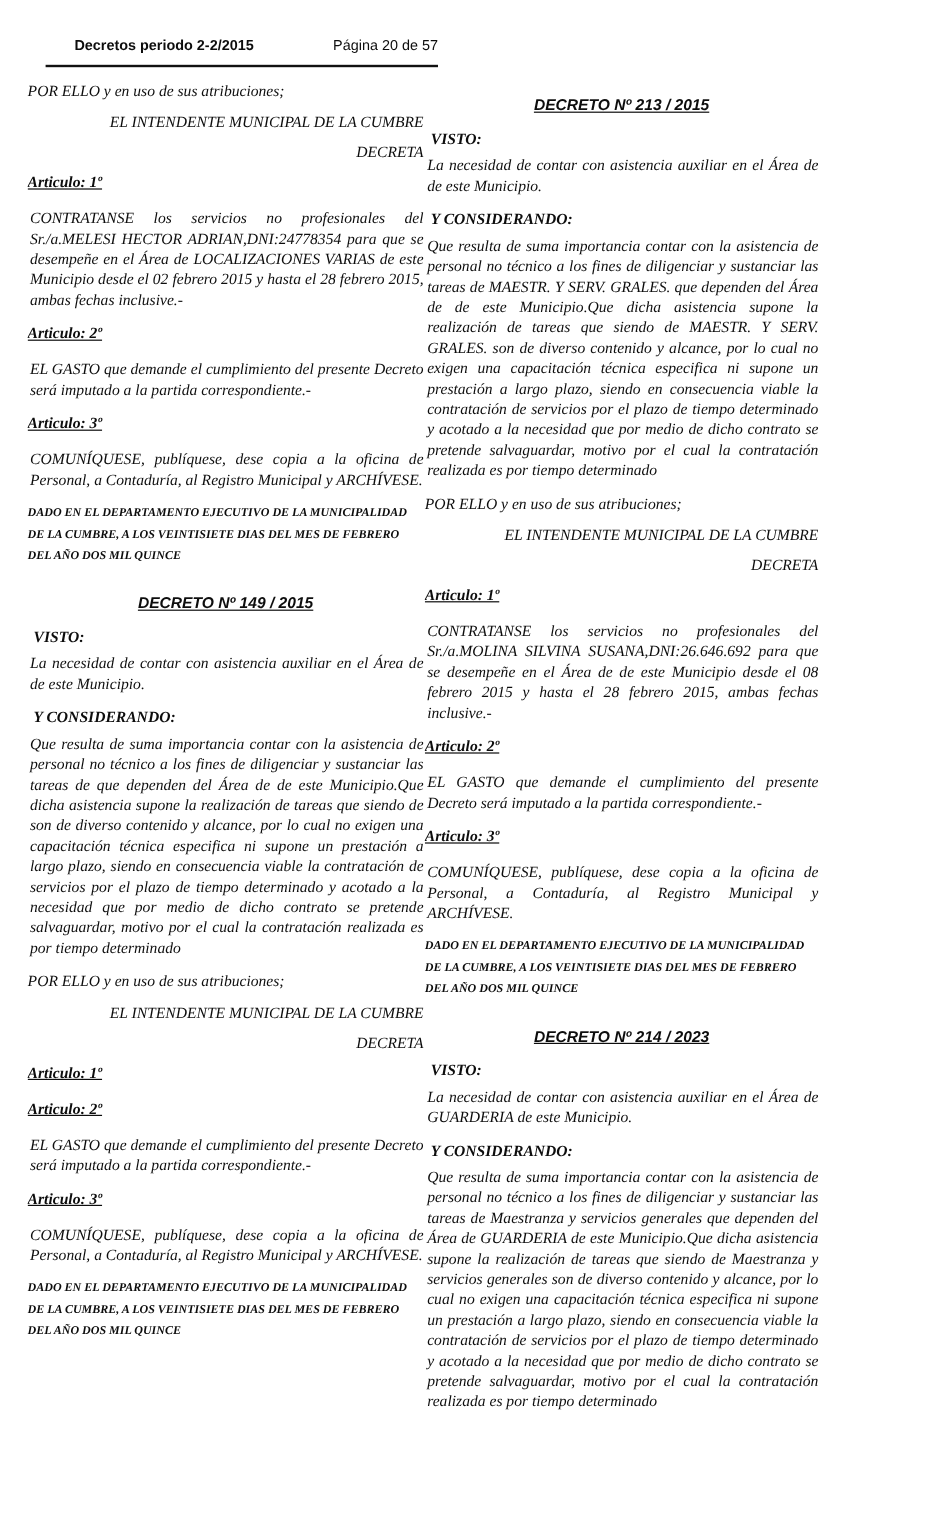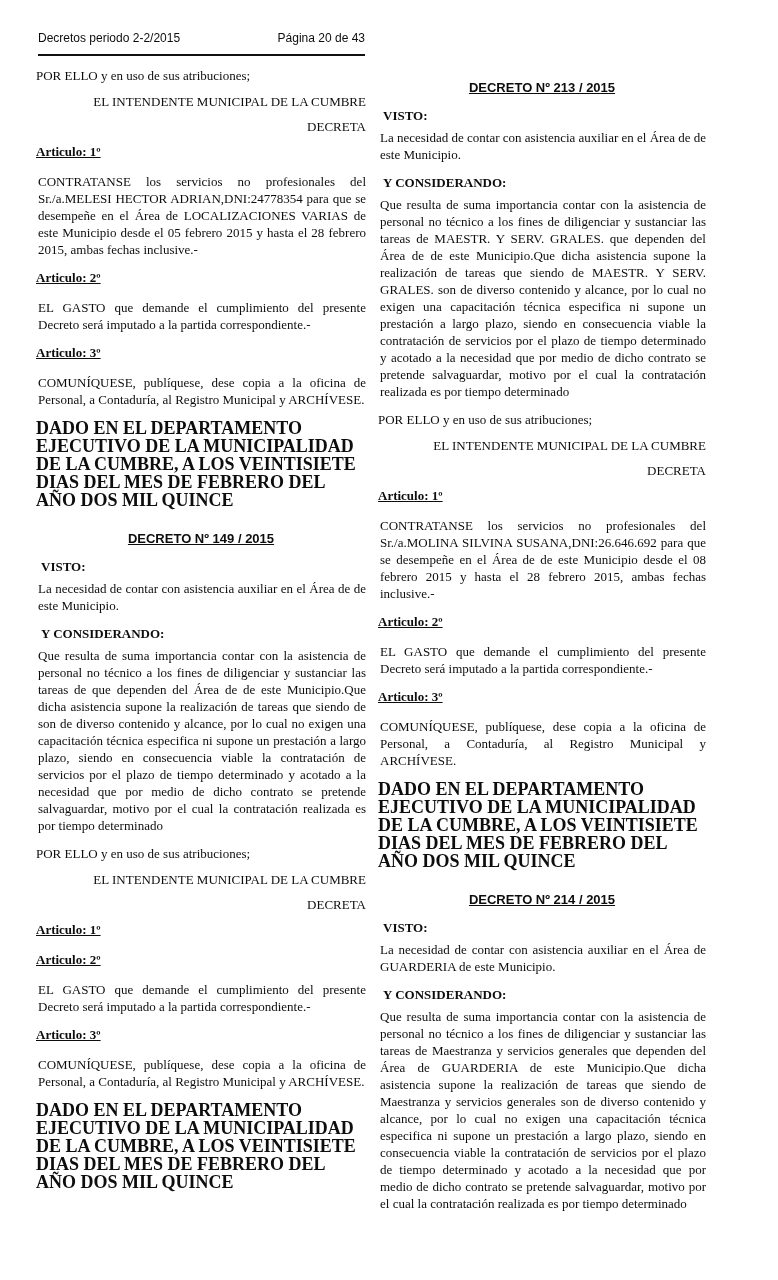--- a/index.html
+++ b/index.html
@@ -21,28 +21,29 @@
     margin-left: 38px;
     width: 327px;
     display: flex;
     justify-content: space-between;
     align-items: baseline;
     font-family: "Liberation Sans", sans-serif;
     font-size: 12px;
     padding-bottom: 7px;
     border-bottom: 2px solid #111111;
   }
-  .hdr-left  { font-weight: normal; }
+  .hdr-left  { font-weight: bold; margin-left: 24px; }
   .hdr-right { font-weight: normal; }
 
   .cols {
     display: flex;
-    margin-left: 36px;
+    margin-left: 23px;
     margin-top: 9px;
-    gap: 12px;
+    gap: 1px;
+    font-style: italic;
   }
   .col { width: 330px; overflow: hidden; }
   .col-right { width: 328px; }
 
   
   .blk        { margin: 0 0 9px 0; }
   .blk-plain  { margin: 2px 0 9px 0; }
   .blk-center { text-align: right; margin: 0 0 8px 0; }
   .blk-article{
     font-weight: bold;
@@ -54,50 +55,50 @@
     margin: 0 0 11px 0;
     padding-left: 2px;
   }
   .blk-section{
     font-weight: bold;
     margin: 5px 0 5px 0;
     padding-left: 5px;
   }
   .blk-dado   {
     font-weight: bold;
-    font-size: 18px;
+    font-size: 10px;
     line-height: 18px;
     margin: 11px 0 21px 0;
   }
   .blk-decree {
     font-family: "Liberation Sans", sans-serif;
     font-weight: bold;
     font-size: 13px;
     text-align: center;
     margin: 14px 0 11px 0;
   }
   .blk-decree span { text-decoration: underline; }
 </style>
 </head>
 <body>
 
 <div class="page">
 
   <div class="hdr">
     <span class="hdr-left">Decretos periodo 2-2/2015</span>
-    <span class="hdr-right">Página 20 de 43</span>
+    <span class="hdr-right">Página 20 de 57</span>
   </div>
 
   <div class="cols">
     <div class="col col-left">
         <div class="blk blk-plain">POR ELLO y en uso de sus atribuciones;</div>
         <div class="blk blk-center">EL INTENDENTE MUNICIPAL DE LA CUMBRE</div>
         <div class="blk blk-center">DECRETA</div>
         <div class="blk blk-article">Articulo: 1º</div>
-        <div class="blk blk-body">CONTRATANSE los servicios no profesionales del Sr./a.MELESI HECTOR ADRIAN,DNI:24778354 para que se desempeñe en el Área de LOCALIZACIONES VARIAS de este Municipio desde el 05 febrero 2015 y hasta el 28 febrero 2015,  ambas fechas inclusive.-</div>
+        <div class="blk blk-body">CONTRATANSE los servicios no profesionales del Sr./a.MELESI HECTOR ADRIAN,DNI:24778354 para que se desempeñe en el Área de LOCALIZACIONES VARIAS de este Municipio desde el 02 febrero 2015 y hasta el 28 febrero 2015,  ambas fechas inclusive.-</div>
         <div class="blk blk-article">Articulo: 2º</div>
         <div class="blk blk-body">EL GASTO que demande el cumplimiento del presente Decreto será imputado a la partida correspondiente.-</div>
         <div class="blk blk-article">Articulo: 3º</div>
         <div class="blk blk-body">COMUNÍQUESE, publíquese, dese copia a la oficina de Personal, a  Contaduría, al Registro Municipal  y ARCHÍVESE.</div>
         <div class="blk blk-dado">DADO EN EL DEPARTAMENTO EJECUTIVO DE LA MUNICIPALIDAD DE LA CUMBRE, A LOS VEINTISIETE DIAS DEL MES DE FEBRERO DEL AÑO DOS MIL QUINCE</div>
         <div class="blk blk-decree"><span>DECRETO Nº 149 / 2015</span></div>
         <div class="blk blk-section">VISTO:</div>
         <div class="blk blk-body">La necesidad de contar con asistencia auxiliar en el Área de de este Municipio.</div>
         <div class="blk blk-section">Y CONSIDERANDO:</div>
         <div class="blk blk-body">Que resulta de suma importancia contar con la asistencia de personal no técnico a los fines de diligenciar y sustanciar las tareas de  que dependen del Área de  de este Municipio.Que dicha asistencia supone la realización de tareas que siendo de  son de diverso contenido y alcance, por lo cual no exigen una capacitación técnica especifica ni supone un prestación a largo plazo, siendo en consecuencia viable la contratación de servicios por el plazo de tiempo determinado y acotado  a la necesidad que por medio de dicho contrato se pretende salvaguardar, motivo por el cual la contratación realizada es por tiempo determinado</div>
@@ -120,21 +121,21 @@
         <div class="blk blk-plain">POR ELLO y en uso de sus atribuciones;</div>
         <div class="blk blk-center">EL INTENDENTE MUNICIPAL DE LA CUMBRE</div>
         <div class="blk blk-center">DECRETA</div>
         <div class="blk blk-article">Articulo: 1º</div>
         <div class="blk blk-body">CONTRATANSE los servicios no profesionales del Sr./a.MOLINA SILVINA SUSANA,DNI:26.646.692 para que se desempeñe  en  el Área de  de este Municipio desde el 08 febrero 2015 y hasta el 28 febrero 2015,  ambas fechas inclusive.-</div>
         <div class="blk blk-article">Articulo: 2º</div>
         <div class="blk blk-body">EL GASTO que demande el cumplimiento del presente Decreto será imputado a la partida correspondiente.-</div>
         <div class="blk blk-article">Articulo: 3º</div>
         <div class="blk blk-body">COMUNÍQUESE, publíquese, dese copia a la oficina de Personal, a  Contaduría, al Registro Municipal  y ARCHÍVESE.</div>
         <div class="blk blk-dado">DADO EN EL DEPARTAMENTO EJECUTIVO DE LA MUNICIPALIDAD DE LA CUMBRE, A LOS VEINTISIETE DIAS DEL MES DE FEBRERO DEL AÑO DOS MIL QUINCE</div>
-        <div class="blk blk-decree"><span>DECRETO Nº 214 / 2015</span></div>
+        <div class="blk blk-decree"><span>DECRETO Nº 214 / 2023</span></div>
         <div class="blk blk-section">VISTO:</div>
         <div class="blk blk-body">La necesidad de contar con asistencia auxiliar en el Área de GUARDERIA de este Municipio.</div>
         <div class="blk blk-section">Y CONSIDERANDO:</div>
         <div class="blk blk-body">Que resulta de suma importancia contar con la asistencia de personal no técnico a los fines de diligenciar y sustanciar las tareas de Maestranza y servicios generales que dependen del Área de GUARDERIA de este Municipio.Que dicha asistencia supone la realización de tareas que siendo de Maestranza y servicios generales son de diverso contenido y alcance, por lo cual no exigen una capacitación técnica especifica ni supone un prestación a largo plazo, siendo en consecuencia viable la contratación de servicios por el plazo de tiempo determinado y acotado  a la necesidad que por medio de dicho contrato se pretende salvaguardar, motivo por el cual la contratación realizada es por tiempo determinado</div>
       </div>
   </div>
 
 </div>
 
 </body></html>

